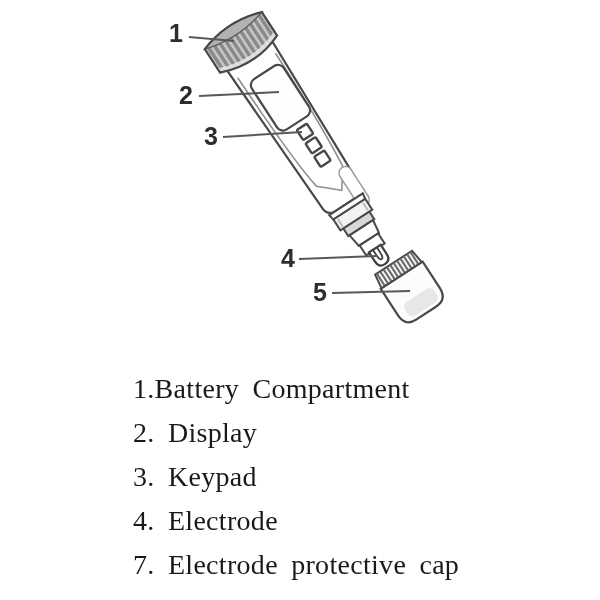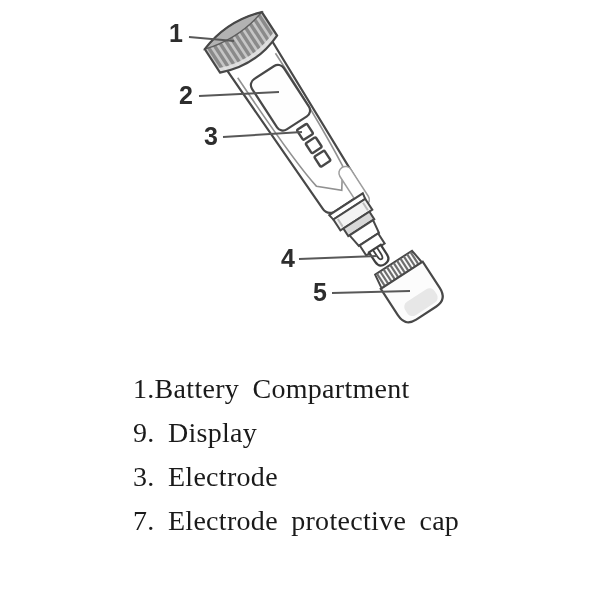--- a/index.html
+++ b/index.html
@@ -137,18 +137,19 @@
 
     <text class="callout-num" x="176" y="42" text-anchor="middle">1</text>
     <text class="callout-num" x="186" y="104" text-anchor="middle">2</text>
     <text class="callout-num" x="211" y="145" text-anchor="middle">3</text>
     <text class="callout-num" x="288" y="267" text-anchor="middle">4</text>
     <text class="callout-num" x="320" y="301" text-anchor="middle">5</text>
   </svg>
 
   <div class="legend">
     <div class="legend-item">1.Battery Compartment</div>
-    <div class="legend-item">9. Display</div>
-    <div class="legend-item">3. Electrode</div>
+    <div class="legend-item">2. Display</div>
+    <div class="legend-item">3. Keypad</div>
+    <div class="legend-item">4. Electrode</div>
     <div class="legend-item">7. Electrode protective cap</div>
   </div>
 
 </div>
 
 </body></html>

